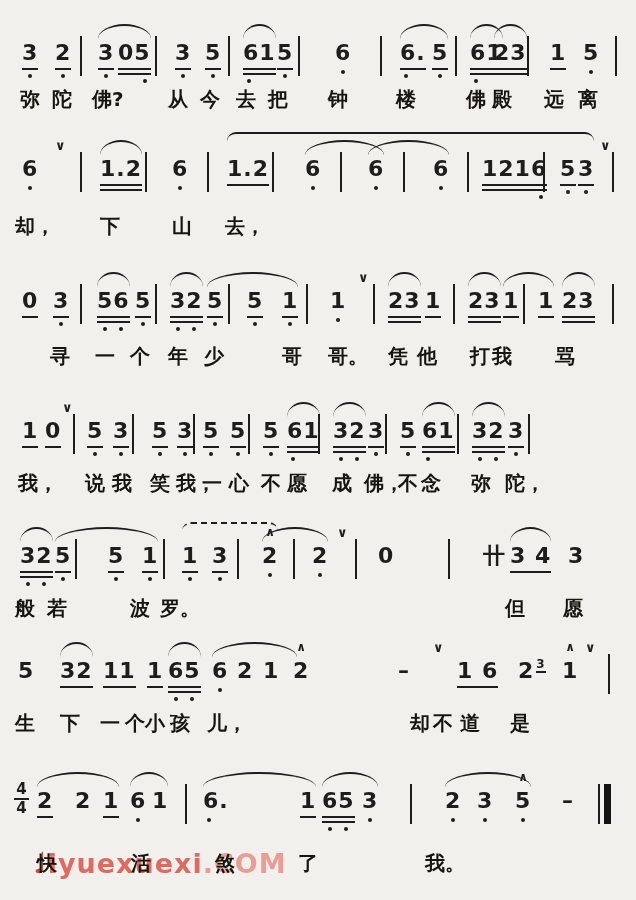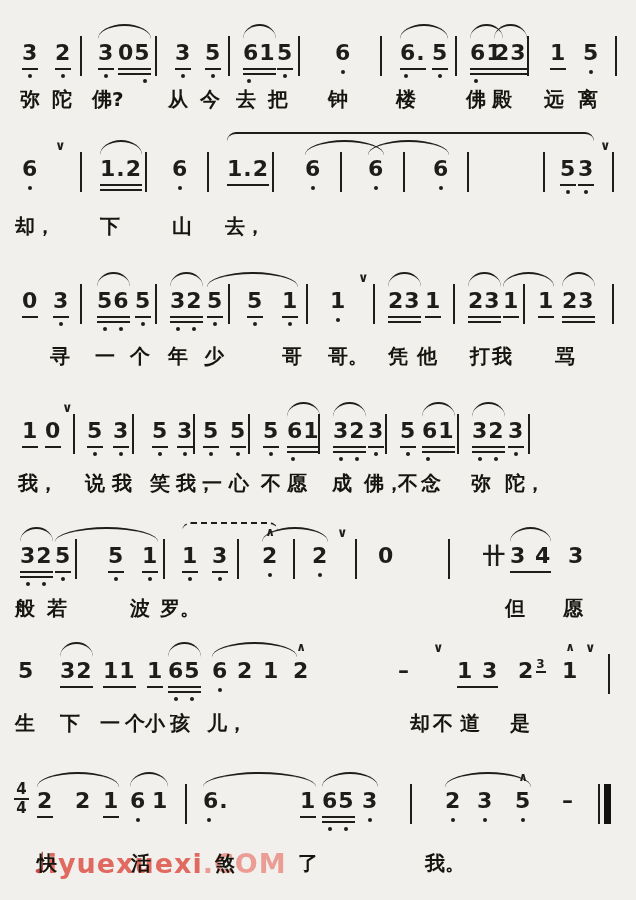--- a/index.html
+++ b/index.html
@@ -152,20 +152,23 @@
           </div></div>
         <div class="bar" style="left: 340px;"></div>
         <div class="note" style="left: 368px;"><div class="num" style="display: inline-block;">6</div><div class="dots">
             <div class="dot"></div>
           </div></div>
         <div class="bar" style="left: 403px;"></div>
         <div class="note" style="left: 433px;"><div class="num" style="display: inline-block;">6</div><div class="dots">
             <div class="dot"></div>
           </div></div>
         <div class="bar" style="left: 467px;"></div>
+        <div class="note" style="left: 482px;"><div class="num" style="display: inline-block;">1216</div><div class="ul"></div><div class="ul"></div><div class="dots r">
+            <div class="dot"></div>
+          </div></div>
         <div class="bar" style="left: 543px;"></div>
         <div class="note" style="left: 560px;"><div class="num" style="display: inline-block;">5</div><div class="ul"></div><div class="dots">
             <div class="dot"></div>
           </div></div>
         <div class="note" style="left: 578px;"><div class="num" style="display: inline-block;">3</div><div class="ul"></div><div class="dots">
             <div class="dot"></div>
           </div></div>
         <div class="breath" style="left: 600px;">∨</div>
         <div class="bar" style="left: 612px;"></div>
         <div class="slur" style="left: 100px; width: 42px; top: 10px;"></div>
@@ -375,21 +378,21 @@
             <div class="dot"></div>
           </div></div>
         <div class="note" style="left: 212px;"><div class="num" style="display: inline-block;">6</div><div class="dots">
             <div class="dot"></div>
           </div></div>
         <div class="note" style="left: 237px;"><div class="num" style="display: inline-block;">2</div></div>
         <div class="note" style="left: 263px;"><div class="num" style="display: inline-block;">1</div></div>
         <div class="note" style="left: 293px;"><div class="above">∧</div><div class="num" style="display: inline-block;">2</div></div>
         <div class="note" style="left: 398px;"><div class="num" style="display: inline-block;">–</div></div>
         <div class="breath" style="left: 433px;">∨</div>
-        <div class="note" style="left: 457px;"><div class="num" style="display: inline-block;">1 3</div><div class="ul"></div></div>
+        <div class="note" style="left: 457px;"><div class="num" style="display: inline-block;">1 6</div><div class="ul"></div></div>
         <div class="note" style="left: 518px;"><div class="num" style="display: inline-block;">2<div class="grace">3</div></div></div>
         <div class="note" style="left: 562px;"><div class="above">∧</div><div class="num" style="display: inline-block;">1</div></div>
         <div class="breath" style="left: 585px;">∨</div>
         <div class="bar" style="left: 608px;"></div>
         <div class="slur" style="left: 60px; width: 33px; top: 10px;"></div>
         <div class="slur" style="left: 168px; width: 33px; top: 10px;"></div>
         <div class="slur" style="left: 212px; width: 85px; top: 10px;"></div>
         <div class="lyric" style="left: 15px; top: 80px;">生</div>
         <div class="lyric" style="left: 60px; top: 80px;">下</div>
         <div class="lyric" style="left: 100px; top: 80px;">一</div>

